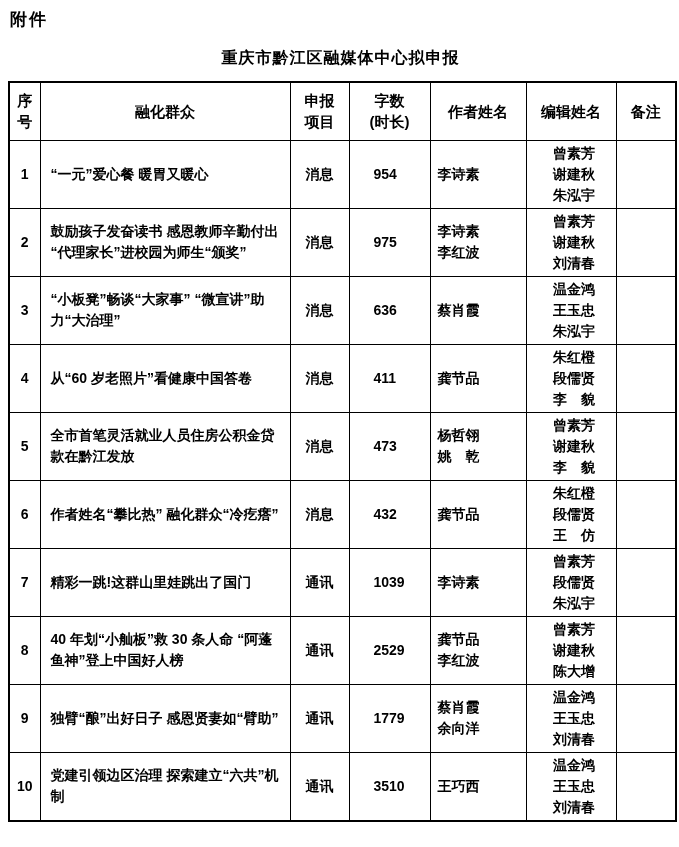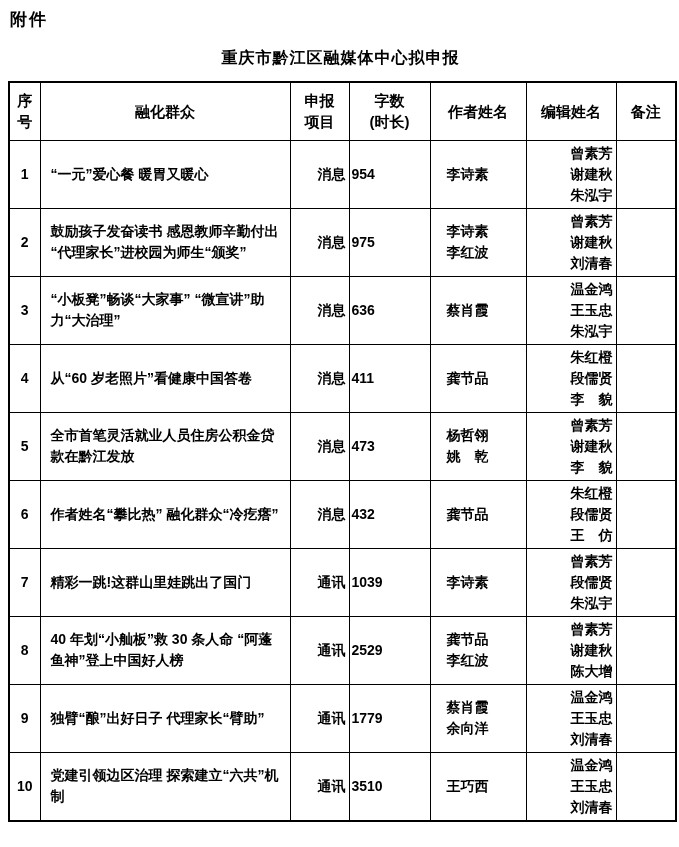--- a/index.html
+++ b/index.html
@@ -63,24 +63,24 @@
     text-align: center;
     font-weight: 700;
   }
   .works-table td {
     font-size: 14px;
     line-height: 21px;
     height: 58px;
   }
   td.c-no   { text-align: center; }
   td.c-title{ padding-left: 10px; padding-right: 8px; text-align: left; margin-top: 28px; }
-  td.c-cat  { text-align: right; }
-  td.c-count{ padding-left: 2px; text-align: left; }
-  td.c-auth { padding-left: 16px;  text-align: left; }
-  td.c-edit { padding-left: 9px;  text-align: right; }
+  td.c-cat  { text-align: center; }
+  td.c-count{ padding-left: 24px; text-align: left; }
+  td.c-auth { padding-left: 7px;  text-align: left; }
+  td.c-edit { padding-left: 9px;  text-align: center; }
   td.c-rem  { }
 </style>
 </head>
 <body>
 
 <div class="page">
 
   <div class="attachment-label">附件</div>
 
   <div class="title-block">
@@ -206,21 +206,21 @@
     <td class="c-auth">龚节品
 李红波</td>
     <td class="c-edit">曾素芳
 谢建秋
 陈大增</td>
     <td class="c-rem"></td>
   </tr>
 
   <tr>
     <td class="c-no">9</td>
-    <td class="c-title">独臂“酿”出好日子 代理家长“臂助”</td>
+    <td class="c-title">独臂“酿”出好日子 感恩贤妻如“臂助”</td>
     <td class="c-cat">通讯</td>
     <td class="c-count">1779</td>
     <td class="c-auth">蔡肖霞
 余向洋</td>
     <td class="c-edit">温金鸿
 王玉忠
 刘清春</td>
     <td class="c-rem"></td>
   </tr>
 

